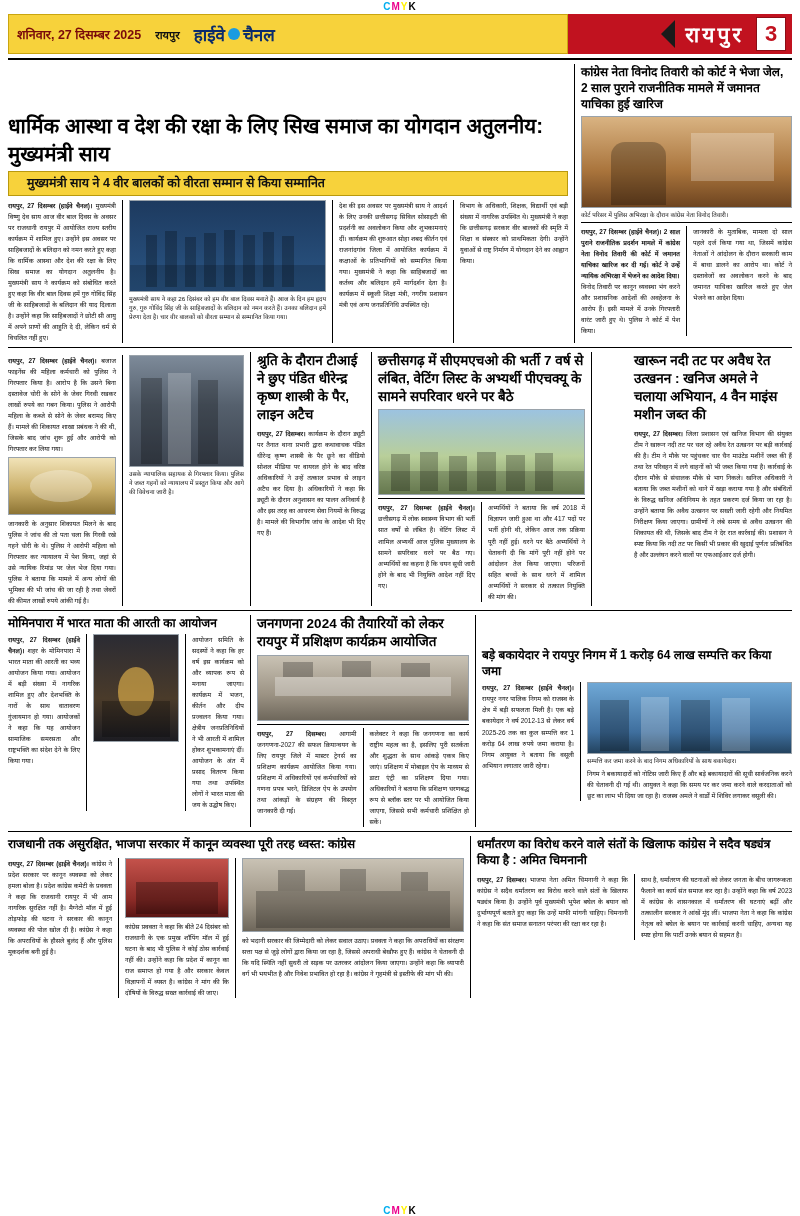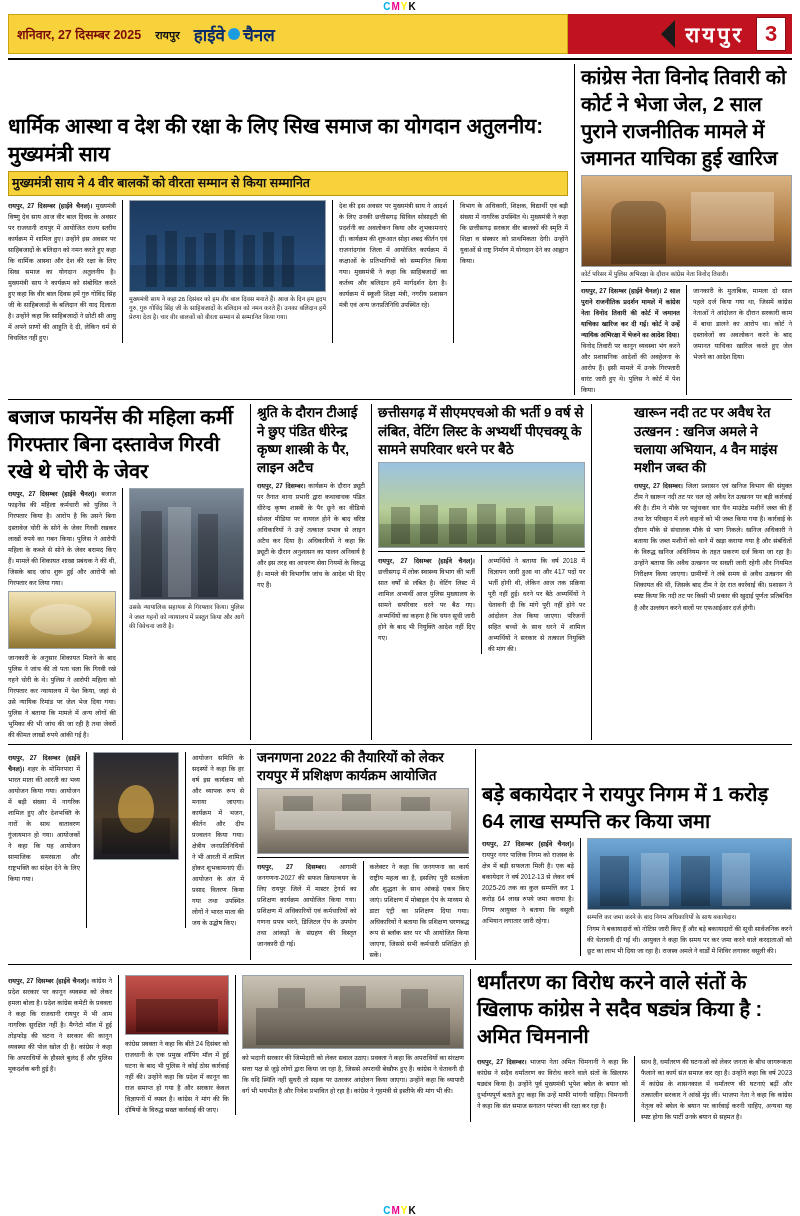--- a/index.html
+++ b/index.html
@@ -48,25 +48,25 @@
   
   .cols { display:flex; gap:6px; }
   .rule-v { width:1px; background:#000; }
   .hr { border-top:1px solid #000; margin:4px 0; }
   .hr2 { border-top:2px solid #000; margin:4px 0; }
 
   .headline {
     font-size:20.5px; font-weight:bold; line-height:1.35; color:#000;
     letter-spacing:0px;
   }
-  .headline-sm { font-size:20px; font-weight:bold; line-height:1.35; }
+  .headline-sm { font-size:12px; font-weight:bold; line-height:1.35; }
   .headline-xs { font-size:13.5px; font-weight:bold; line-height:1.35; }
   .subhead {
     background:#f7d23b; border:1px solid #b9990e; font-weight:bold;
-    font-size:12.5px; padding:3px 3px; line-height:1.3; color:#111;
+    font-size:12.5px; padding:3px 18px; line-height:1.3; color:#111;
   }
   .subhead.red { background:#c1121f; color:#fff; border-color:#8c0d16; }
 
   .body-txt {
     font-size:6.4px; line-height:1.72; text-align:justify; color:#111;
   }
   .lead { font-weight:bold; }
 
   .photo { background:#cfd6dd; position:relative; overflow:hidden; border:1px solid #9aa3ab; }
   .cap { font-size:6.2px; line-height:1.5; text-align:justify; color:#111; margin-top:2px; }
@@ -180,21 +180,20 @@
         </div>
       </div>
     </div>
   </div>
 
   <div class="hr"></div>
 
   <div class="cols" style="align-items:stretch;">
 
     <div style="flex:0 0 236px;">
-      <div class="headline-sm">बजाज फायनेंस की महिला कर्मी गिरफ्तार बिना दस्तावेज गिरवी रखे थे चोरी के जेवर</div>
       <div style="height:3px"></div>
       <div class="cols">
         <div style="flex:0 0 108px;">
           <div class="body-txt">
             <span class="lead">रायपुर, 27 दिसम्बर (हाईवे चैनल)।</span>
             <span>बजाज फाइनेंस की महिला कर्मचारी को पुलिस ने गिरफ्तार किया है। आरोप है कि उसने बिना दस्तावेज चोरी के सोने के जेवर गिरवी रखकर लाखों रुपये का गबन किया। पुलिस ने आरोपी महिला के कब्जे से सोने के जेवर बरामद किए हैं। मामले की शिकायत शाखा प्रबंधक ने की थी, जिसके बाद जांच शुरू हुई और आरोपी को गिरफ्तार कर लिया गया।</span>
           </div>
           <div style="height:3px"></div>
           <div class="photo ph-gold" style="height:58px;">
             <div class="figline" style="left:20%;top:22%;width:58%;height:56%;border-radius:50%;background:rgba(255,255,255,.3);"></div>
@@ -220,21 +219,21 @@
       <div style="height:3px"></div>
       <div class="body-txt">
         <span class="lead">रायपुर, 27 दिसम्बर।</span>
         <span>कार्यक्रम के दौरान ड्यूटी पर तैनात थाना प्रभारी द्वारा कथावाचक पंडित धीरेन्द्र कृष्ण शास्त्री के पैर छूने का वीडियो सोशल मीडिया पर वायरल होने के बाद वरिष्ठ अधिकारियों ने उन्हें तत्काल प्रभाव से लाइन अटैच कर दिया है। अधिकारियों ने कहा कि ड्यूटी के दौरान अनुशासन का पालन अनिवार्य है और इस तरह का आचरण सेवा नियमों के विरुद्ध है। मामले की विभागीय जांच के आदेश भी दिए गए हैं।</span>
       </div>
     </div>
 
     <div class="rule-v"></div>
 
     <div style="flex:1;">
-      <div class="headline-xs">छत्तीसगढ़ में सीएमएचओ की भर्ती 9 वर्ष से लंबित, वेटिंग लिस्ट के अभ्यर्थी पीएचक्यू के सामने सपरिवार धरने पर बैठे</div>
+      <div class="headline-xs">छत्तीसगढ़ में सीएमएचओ की भर्ती 7 वर्ष से लंबित, वेटिंग लिस्ट के अभ्यर्थी पीएचक्यू के सामने सपरिवार धरने पर बैठे</div>
       <div style="height:3px"></div>
       <div class="photo ph-outdoor" style="height:86px;">
         <div class="ph-overlay-band"></div>
         <div class="figline" style="left:6%;top:52%;width:9%;height:44%;"></div>
         <div class="figline" style="left:20%;top:50%;width:9%;height:46%;"></div>
         <div class="figline" style="left:34%;top:54%;width:9%;height:42%;"></div>
         <div class="figline" style="left:48%;top:49%;width:9%;height:47%;"></div>
         <div class="figline" style="left:62%;top:53%;width:9%;height:43%;"></div>
         <div class="figline" style="left:76%;top:51%;width:9%;height:45%;"></div>
       </div>
@@ -263,20 +262,21 @@
         <span>जिला प्रशासन एवं खनिज विभाग की संयुक्त टीम ने खारून नदी तट पर चल रहे अवैध रेत उत्खनन पर बड़ी कार्रवाई की है। टीम ने मौके पर पहुंचकर चार चैन माउंटेड मशीनें जब्त की हैं तथा रेत परिवहन में लगे वाहनों को भी जब्त किया गया है। कार्रवाई के दौरान मौके से संचालक मौके से भाग निकले। खनिज अधिकारी ने बताया कि जब्त मशीनों को थाने में खड़ा कराया गया है और संबंधितों के विरुद्ध खनिज अधिनियम के तहत प्रकरण दर्ज किया जा रहा है। उन्होंने बताया कि अवैध उत्खनन पर सख्ती जारी रहेगी और नियमित निरीक्षण किया जाएगा। ग्रामीणों ने लंबे समय से अवैध उत्खनन की शिकायत की थी, जिसके बाद टीम ने देर रात कार्रवाई की। प्रशासन ने स्पष्ट किया कि नदी तट पर किसी भी प्रकार की खुदाई पूर्णतः प्रतिबंधित है और उल्लंघन करने वालों पर एफआईआर दर्ज होगी।</span>
       </div>
     </div>
   </div>
 
   <div class="hr"></div>
 
   <div class="cols" style="align-items:stretch;">
 
     <div style="flex:0 0 236px;">
+      <div class="headline-sm">मोमिनपारा में भारत माता की आरती का आयोजन</div>
       <div style="height:3px"></div>
       <div class="cols">
         <div style="flex:0 0 72px;">
           <div class="body-txt">
             <span class="lead">रायपुर, 27 दिसम्बर (हाईवे चैनल)।</span>
             <span>शहर के मोमिनपारा में भारत माता की आरती का भव्य आयोजन किया गया। आयोजन में बड़ी संख्या में नागरिक शामिल हुए और देशभक्ति के नारों के साथ वातावरण गुंजायमान हो गया। आयोजकों ने कहा कि यह आयोजन सामाजिक समरसता और राष्ट्रभक्ति का संदेश देने के लिए किया गया।</span>
           </div>
         </div>
         <div class="rule-v"></div>
         <div style="flex:0 0 86px;">
@@ -288,21 +288,21 @@
         <div class="rule-v"></div>
         <div style="flex:1;">
           <div class="body-txt">आयोजन समिति के सदस्यों ने कहा कि हर वर्ष इस कार्यक्रम को और व्यापक रूप से मनाया जाएगा। कार्यक्रम में भजन, कीर्तन और दीप प्रज्वलन किया गया। क्षेत्रीय जनप्रतिनिधियों ने भी आरती में शामिल होकर शुभकामनाएं दीं। आयोजन के अंत में प्रसाद वितरण किया गया तथा उपस्थित लोगों ने भारत माता की जय के उद्घोष किए।</div>
         </div>
       </div>
     </div>
 
     <div class="rule-v"></div>
 
     <div style="flex:0 0 212px;">
-      <div class="headline-xs">जनगणना 2022 की तैयारियों को लेकर रायपुर में प्रशिक्षण कार्यक्रम आयोजित</div>
+      <div class="headline-xs">जनगणना 2024 की तैयारियों को लेकर रायपुर में प्रशिक्षण कार्यक्रम आयोजित</div>
       <div style="height:3px"></div>
       <div class="photo ph-indoor" style="height:66px;">
         <div class="figline" style="left:8%;top:34%;width:84%;height:30%;background:rgba(255,255,255,.3);"></div>
         <div class="figline" style="left:12%;top:10%;width:14%;height:24%;"></div>
         <div class="figline" style="left:40%;top:8%;width:14%;height:26%;"></div>
         <div class="figline" style="left:68%;top:12%;width:14%;height:22%;"></div>
       </div>
       <div class="tiny-rule"></div>
       <div class="cols">
         <div style="flex:1;">
@@ -343,20 +343,21 @@
         </div>
       </div>
     </div>
   </div>
 
   <div class="hr"></div>
 
   <div class="cols" style="align-items:stretch;">
 
     <div style="flex:0 0 456px;">
+      <div class="headline-sm">राजधानी तक असुरक्षित, भाजपा सरकार में कानून व्यवस्था पूरी तरह ध्वस्त: कांग्रेस</div>
       <div style="height:3px"></div>
       <div style="height:3px"></div>
       <div class="cols">
         <div style="flex:0 0 104px;">
           <div class="body-txt">
             <span class="lead">रायपुर, 27 दिसम्बर (हाईवे चैनल)।</span>
             <span>कांग्रेस ने प्रदेश सरकार पर कानून व्यवस्था को लेकर हमला बोला है। प्रदेश कांग्रेस कमेटी के प्रवक्ता ने कहा कि राजधानी रायपुर में भी आम नागरिक सुरक्षित नहीं है। मैग्नेटो मॉल में हुई तोड़फोड़ की घटना ने सरकार की कानून व्यवस्था की पोल खोल दी है। कांग्रेस ने कहा कि अपराधियों के हौसले बुलंद हैं और पुलिस मूकदर्शक बनी हुई है।</span>
           </div>
         </div>
         <div class="rule-v"></div>

